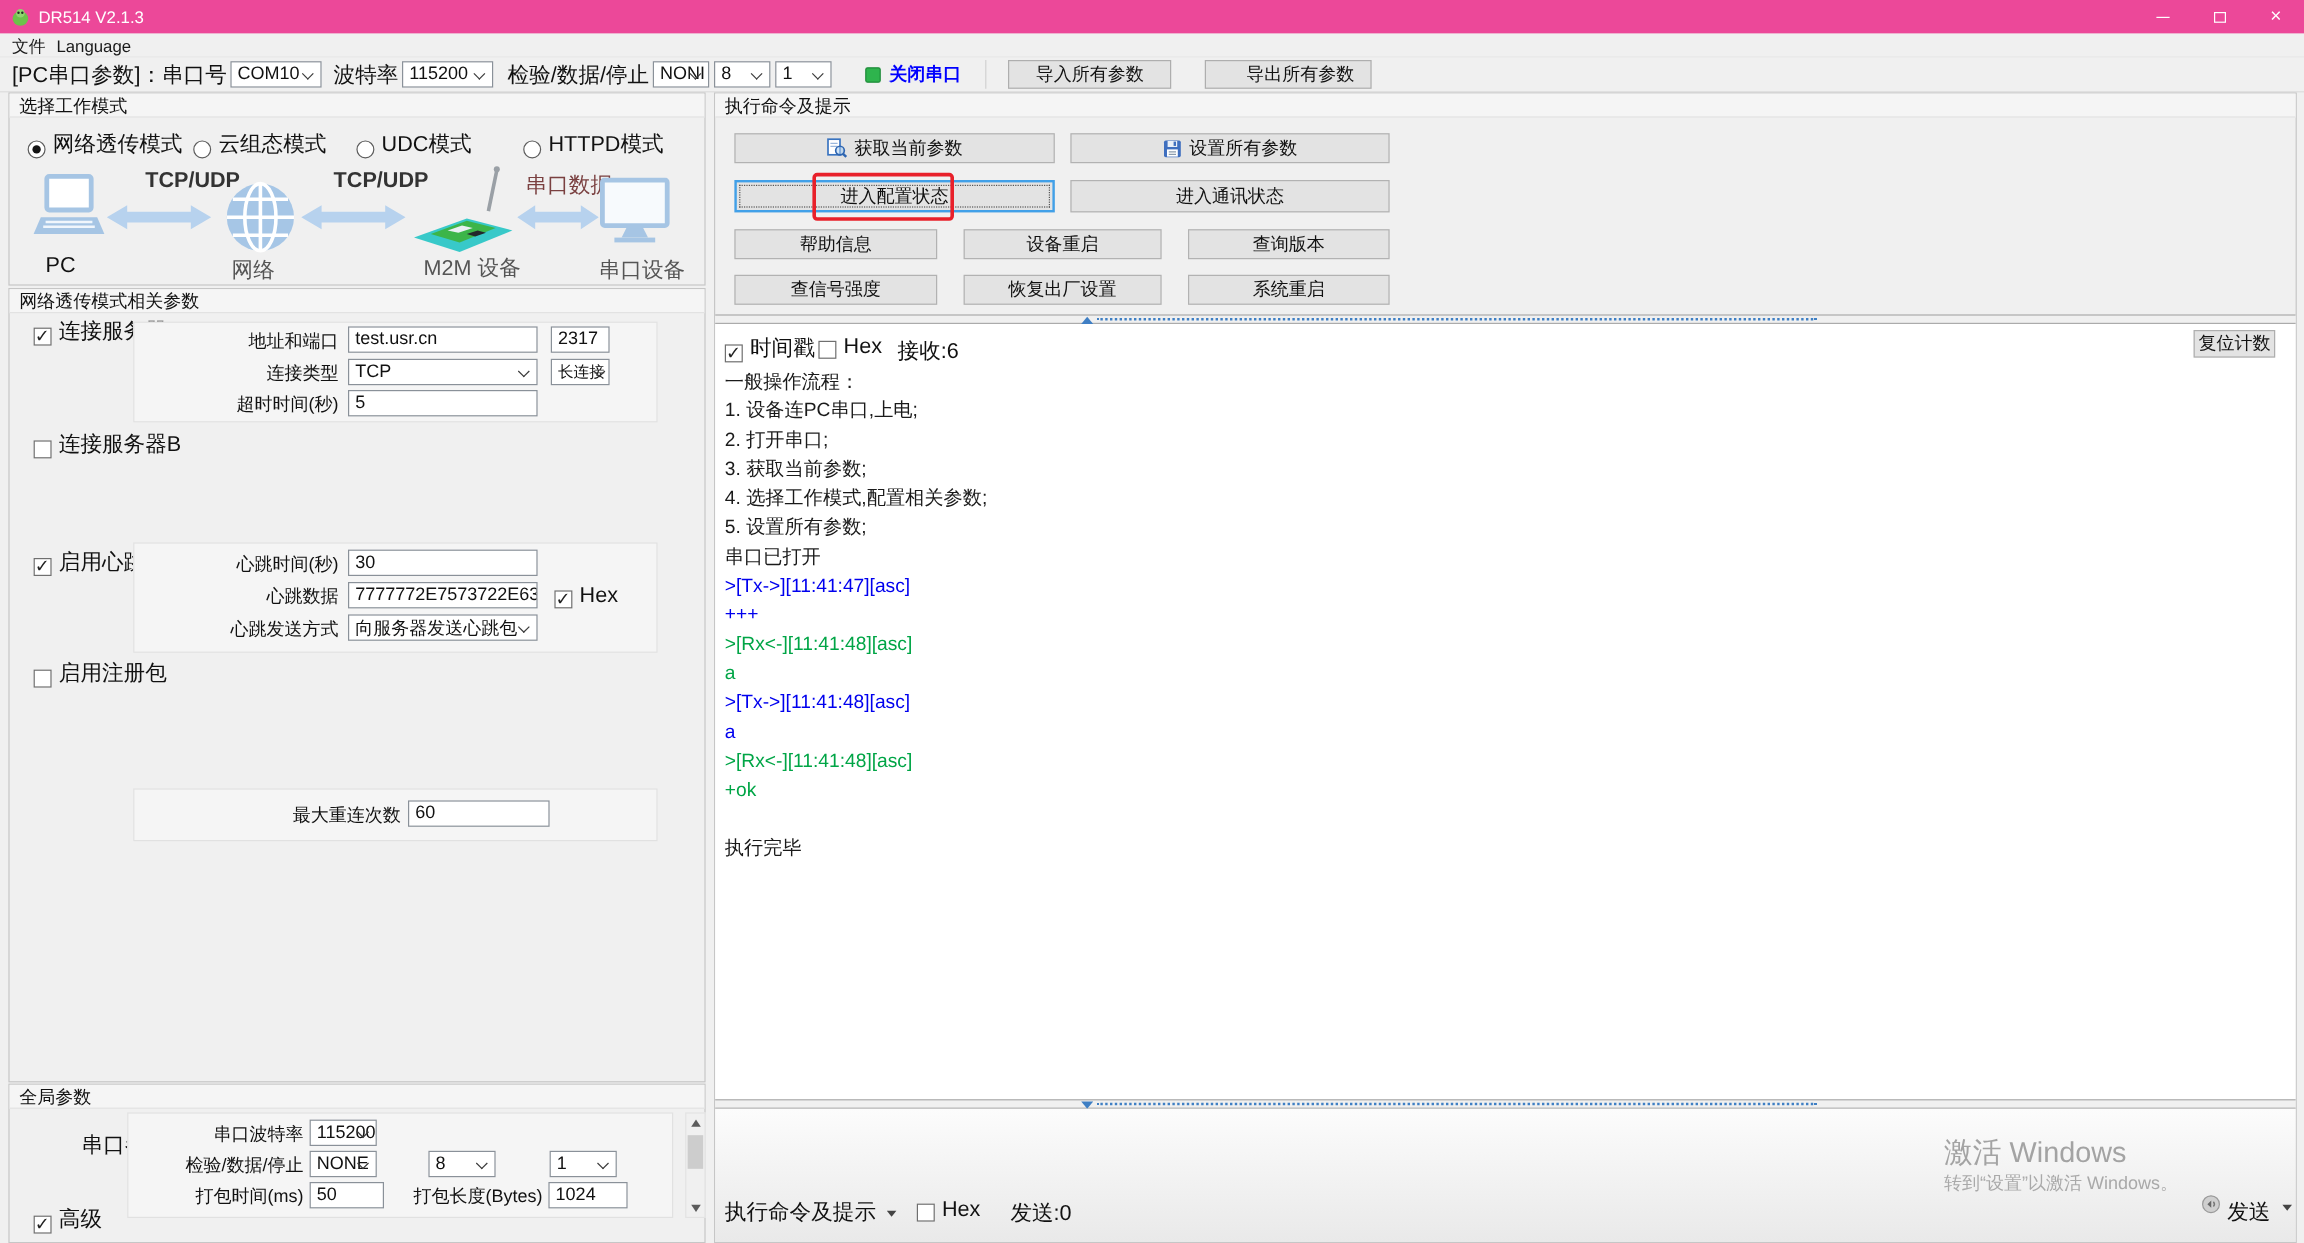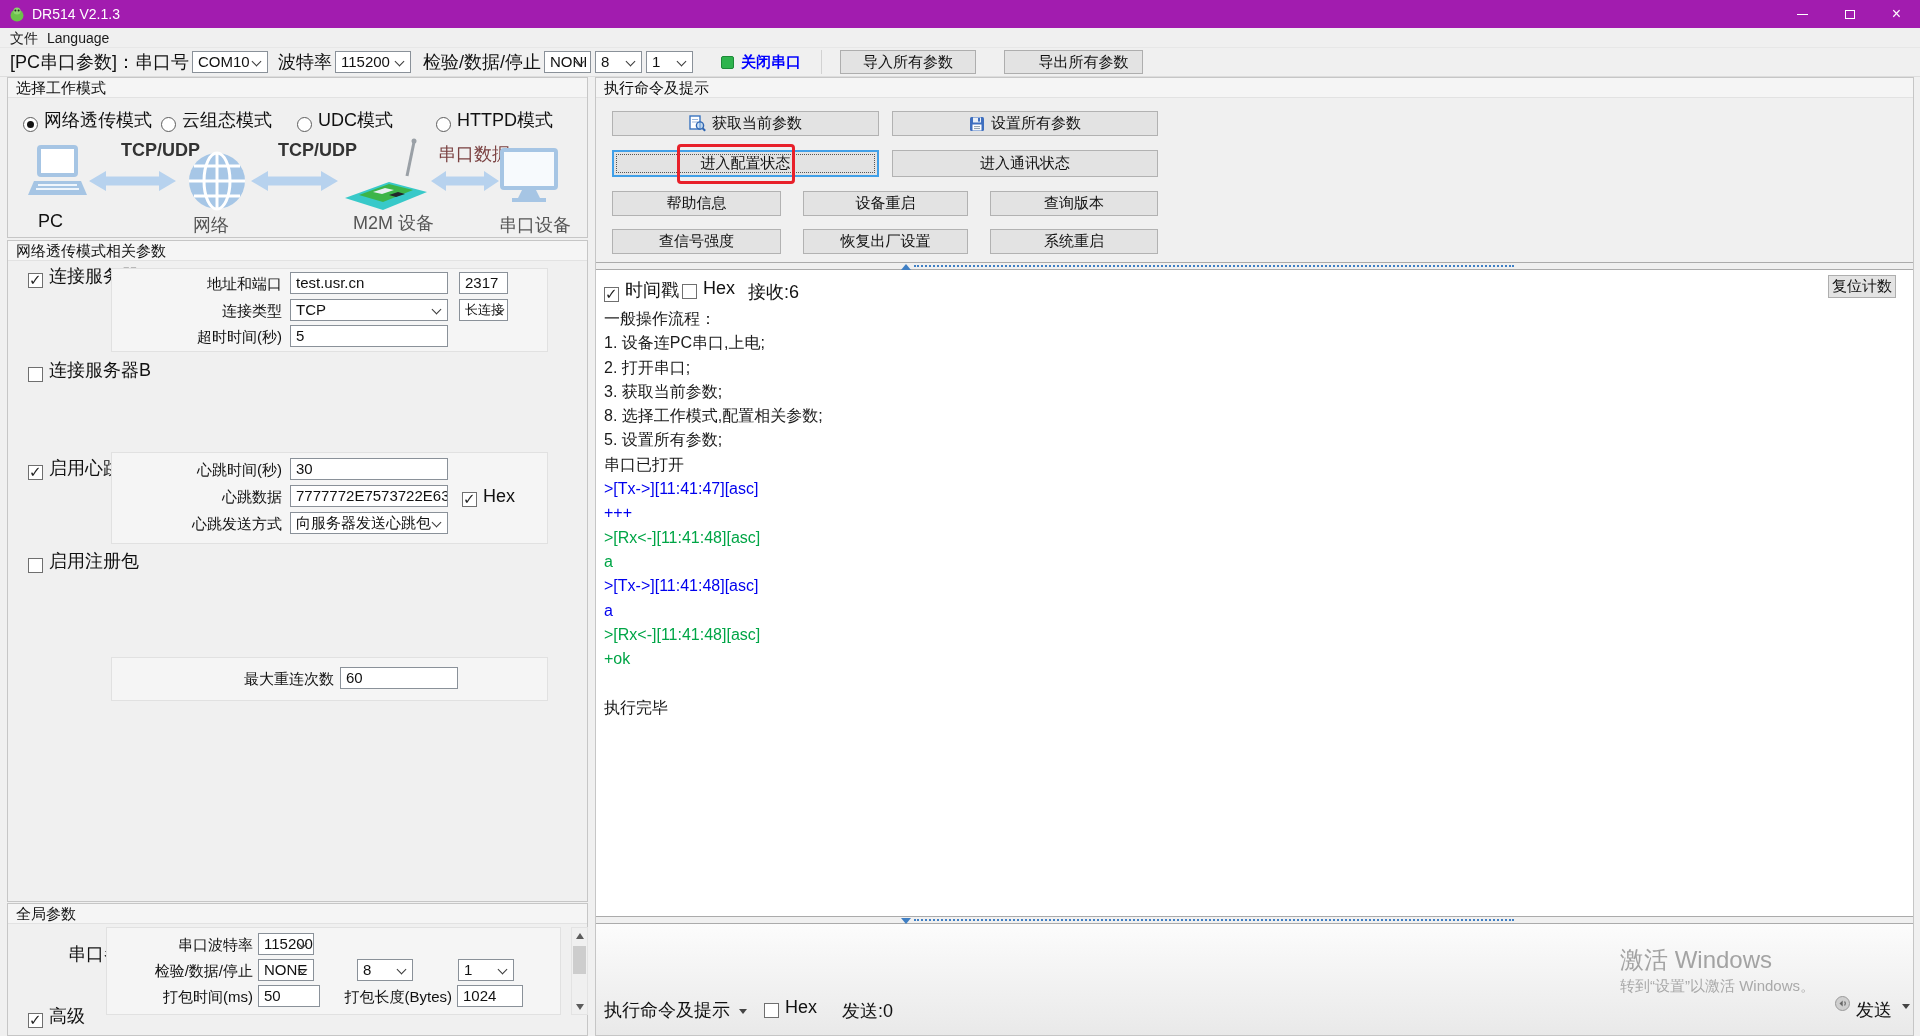--- a/index.html
+++ b/index.html
@@ -2,21 +2,21 @@
 <html><head>
 <meta charset="utf-8">
 <style>
   * { margin:0; padding:0; box-sizing:border-box; }
   html,body { width:1920px; height:1036px; overflow:hidden; background:#f0f0f0;
     font-family:"Liberation Sans","DejaVu Sans",sans-serif; color:#111; }
   .abs { position:absolute; }
   #page { position:relative; width:1920px; height:1036px; background:#f0f0f0; }
 
   
-  #titlebar { position:absolute; left:0; top:0; width:1920px; height:28px; background:#a21caf; color:#fff; }
+  #titlebar { position:absolute; left:0; top:0; width:1920px; height:28px; background:#ec4899; color:#fff; }
   #titlebar .ttl { position:absolute; left:32px; top:6px; font-size:14px; }
   #titlebar .appicon { position:absolute; left:9px; top:6px; width:16px; height:16px; }
   .wbtn { position:absolute; top:0; width:47px; height:28px; display:flex; align-items:center; justify-content:center; color:#fff; font-size:16px; }
   .wbtn .maxbox { width:10px; height:9px; border:1px solid #fff; display:block; }
   .wbtn .minline { width:11px; height:0; border-top:1px solid #fff; display:block; }
 
   
   #menubar { position:absolute; left:0; top:28px; width:1920px; height:20px; background:#f0f0f0; border-bottom:1px solid #e7e7e7; }
   .menuitem { position:absolute; top:2px; font-size:14px; color:#1a1a1a; }
 
@@ -342,21 +342,21 @@
         <span class="cbx"></span>
         <span class="lbl">Hex</span>
       </div>
       <span class="lbl abs" style="left:152px;top:10px;text-align:center;">接收:6</span>
       <div class="pushbtn abs" style="left:1232px;top:5px;width:68px;height:23px;">复位计数</div>
       <div class="abs" style="left:8px;top:37px;">
           <div class="log-line c-black">一般操作流程：</div>
           <div class="log-line c-black">1. 设备连PC串口,上电;</div>
           <div class="log-line c-black">2. 打开串口;</div>
           <div class="log-line c-black">3. 获取当前参数;</div>
-          <div class="log-line c-black">8. 选择工作模式,配置相关参数;</div>
+          <div class="log-line c-black">4. 选择工作模式,配置相关参数;</div>
           <div class="log-line c-black">5. 设置所有参数;</div>
           <div class="log-line c-black">串口已打开</div>
           <div class="log-line c-blue">&gt;[Tx-&gt;][11:41:47][asc]</div>
           <div class="log-line c-blue">+++</div>
           <div class="log-line c-green">&gt;[Rx&lt;-][11:41:48][asc]</div>
           <div class="log-line c-green">a</div>
           <div class="log-line c-blue">&gt;[Tx-&gt;][11:41:48][asc]</div>
           <div class="log-line c-blue">a</div>
           <div class="log-line c-green">&gt;[Rx&lt;-][11:41:48][asc]</div>
           <div class="log-line c-green">+ok</div>

